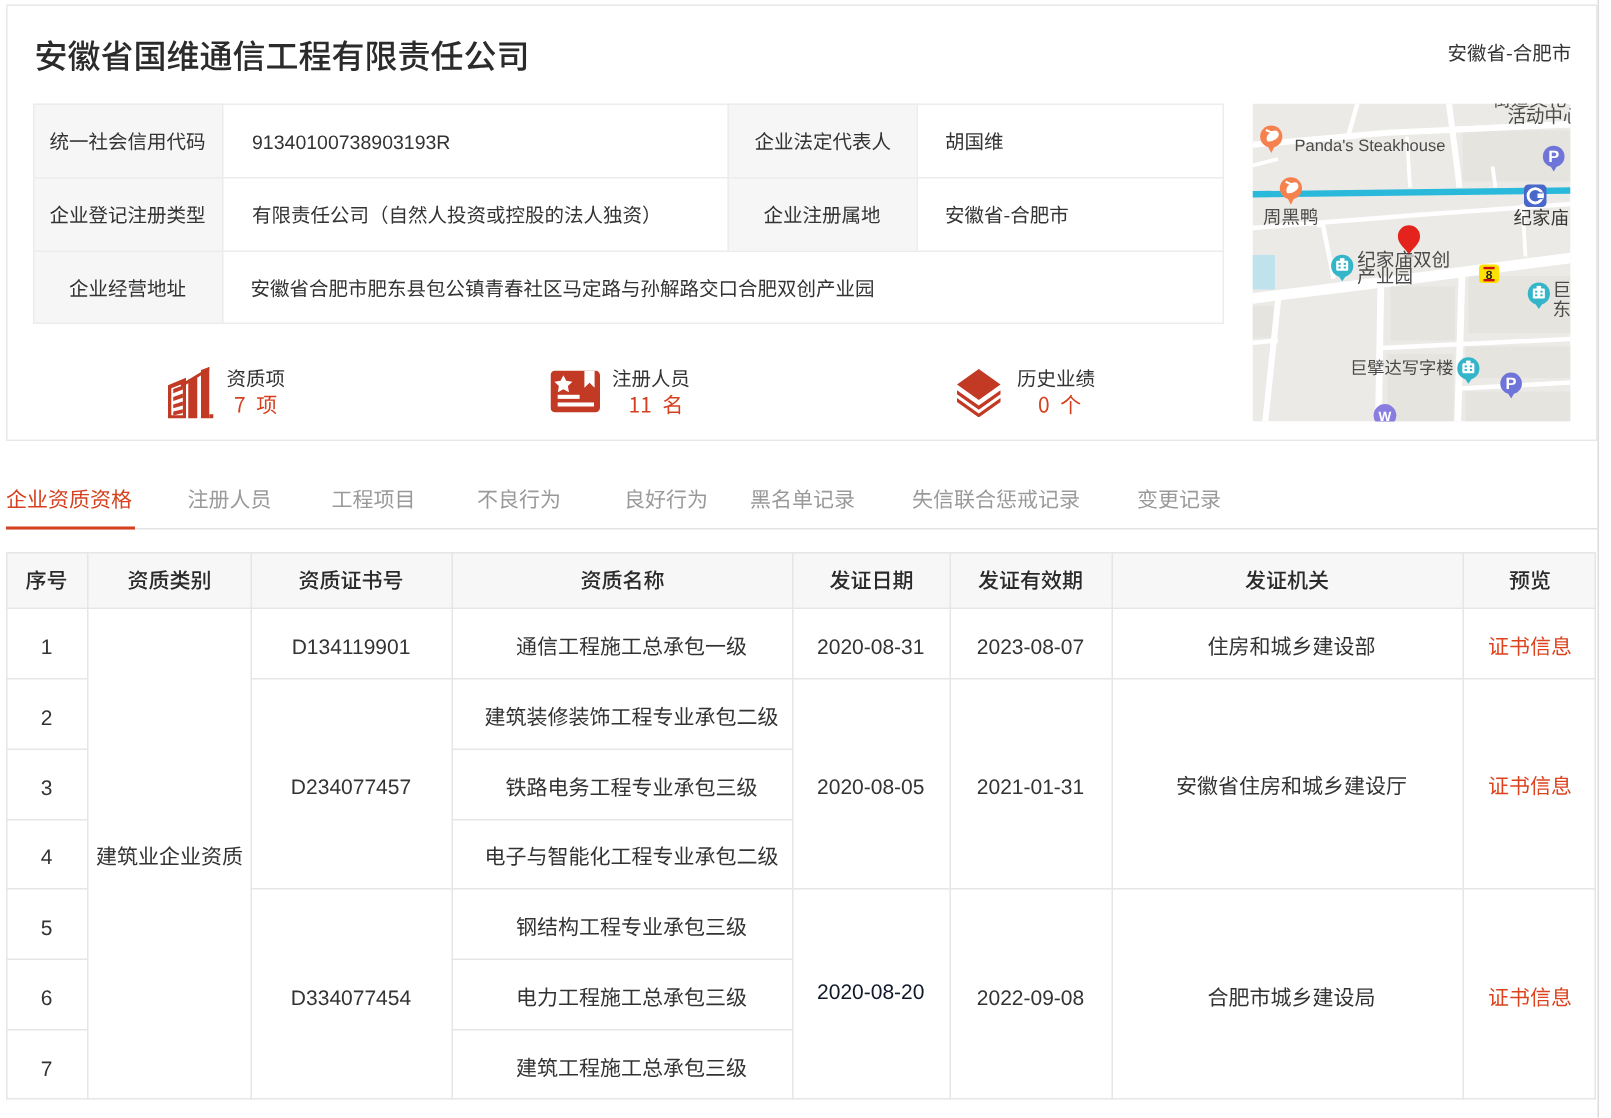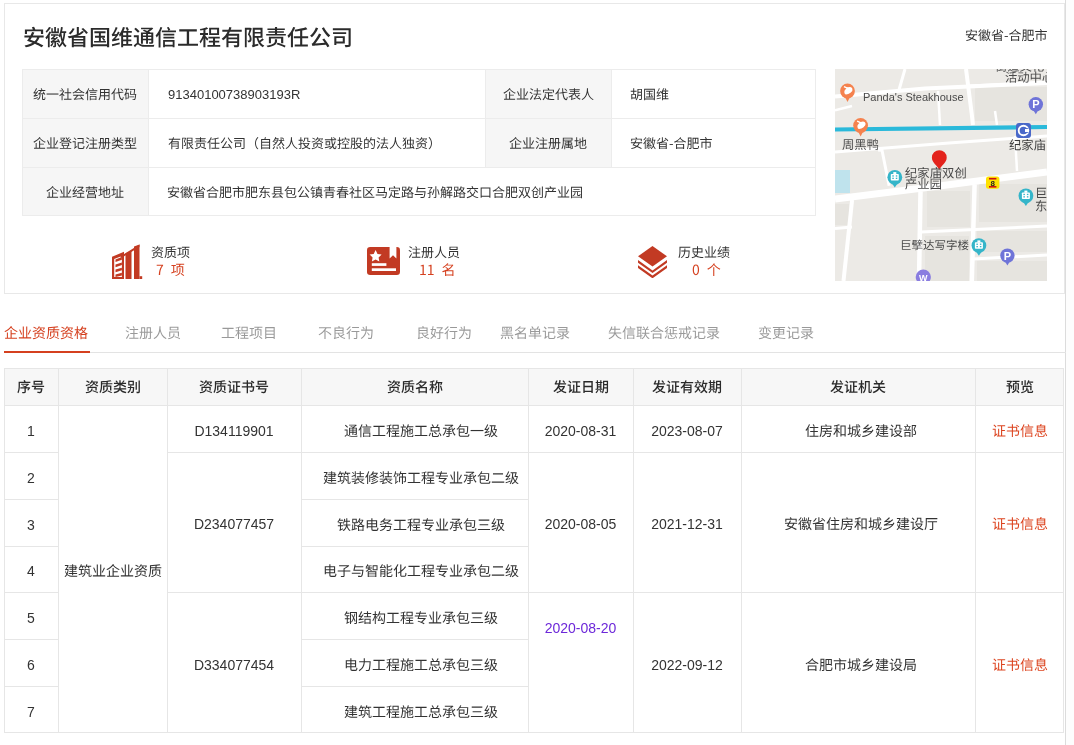--- a/index.html
+++ b/index.html
@@ -896,24 +896,24 @@
         <use href="#r5de5" x="5000"></use>
         <use href="#r603b" x="6000"></use>
         <use href="#r627f" x="7000"></use>
         <use href="#r5305" x="8000"></use>
         <use href="#r4e09" x="9000"></use>
         <use href="#r7ea7" x="10000"></use>
       </g>
     </svg></div>
 <div style="position:absolute;left:330.5px;top:421.5px;width:500px;height:18px;line-height:18px;font-size:14px;color:#333333;font-weight:normal;text-align:center;letter-spacing:0px;font-family:'Liberation Sans',sans-serif;">2020-08-31</div>
 <div style="position:absolute;left:330.5px;top:515.0px;width:500px;height:18px;line-height:18px;font-size:14px;color:#333333;font-weight:normal;text-align:center;letter-spacing:0px;font-family:'Liberation Sans',sans-serif;">2020-08-05</div>
-<div style="position:absolute;left:330.5px;top:619px;width:500px;height:18px;line-height:18px;font-size:14px;color:#6d28d9;font-weight:normal;text-align:center;letter-spacing:0px;font-family:'Liberation Sans',sans-serif;">2020-08-20</div>
+<div style="position:absolute;left:330.5px;top:652px;width:500px;height:18px;line-height:18px;font-size:14px;color:#0f172a;font-weight:normal;text-align:center;letter-spacing:0px;font-family:'Liberation Sans',sans-serif;">2020-08-20</div>
 <div style="position:absolute;left:437.0px;top:421.5px;width:500px;height:18px;line-height:18px;font-size:14px;color:#333333;font-weight:normal;text-align:center;letter-spacing:0px;font-family:'Liberation Sans',sans-serif;">2023-08-07</div>
-<div style="position:absolute;left:437.0px;top:515.0px;width:500px;height:18px;line-height:18px;font-size:14px;color:#333333;font-weight:normal;text-align:center;letter-spacing:0px;font-family:'Liberation Sans',sans-serif;">2021-12-31</div>
-<div style="position:absolute;left:437.0px;top:655.5px;width:500px;height:18px;line-height:18px;font-size:14px;color:#333333;font-weight:normal;text-align:center;letter-spacing:0px;font-family:'Liberation Sans',sans-serif;">2022-09-12</div>
+<div style="position:absolute;left:437.0px;top:515.0px;width:500px;height:18px;line-height:18px;font-size:14px;color:#333333;font-weight:normal;text-align:center;letter-spacing:0px;font-family:'Liberation Sans',sans-serif;">2021-01-31</div>
+<div style="position:absolute;left:437.0px;top:655.5px;width:500px;height:18px;line-height:18px;font-size:14px;color:#333333;font-weight:normal;text-align:center;letter-spacing:0px;font-family:'Liberation Sans',sans-serif;">2022-09-08</div>
 <div style="position:absolute;left:804.5px;top:422.8px;line-height:0;"><svg width="112.0" height="16" viewBox="0 0 112.0 16" style="overflow:visible">
       <g fill="#333333" transform="translate(0,13.0) scale(0.014000,-0.014000)">
         <use href="#r4f4f" x="0"></use>
         <use href="#r623f" x="1000"></use>
         <use href="#r548c" x="2000"></use>
         <use href="#r57ce" x="3000"></use>
         <use href="#r4e61" x="4000"></use>
         <use href="#r5efa" x="5000"></use>
         <use href="#r8bbe" x="6000"></use>
         <use href="#r90e8" x="7000"></use>

